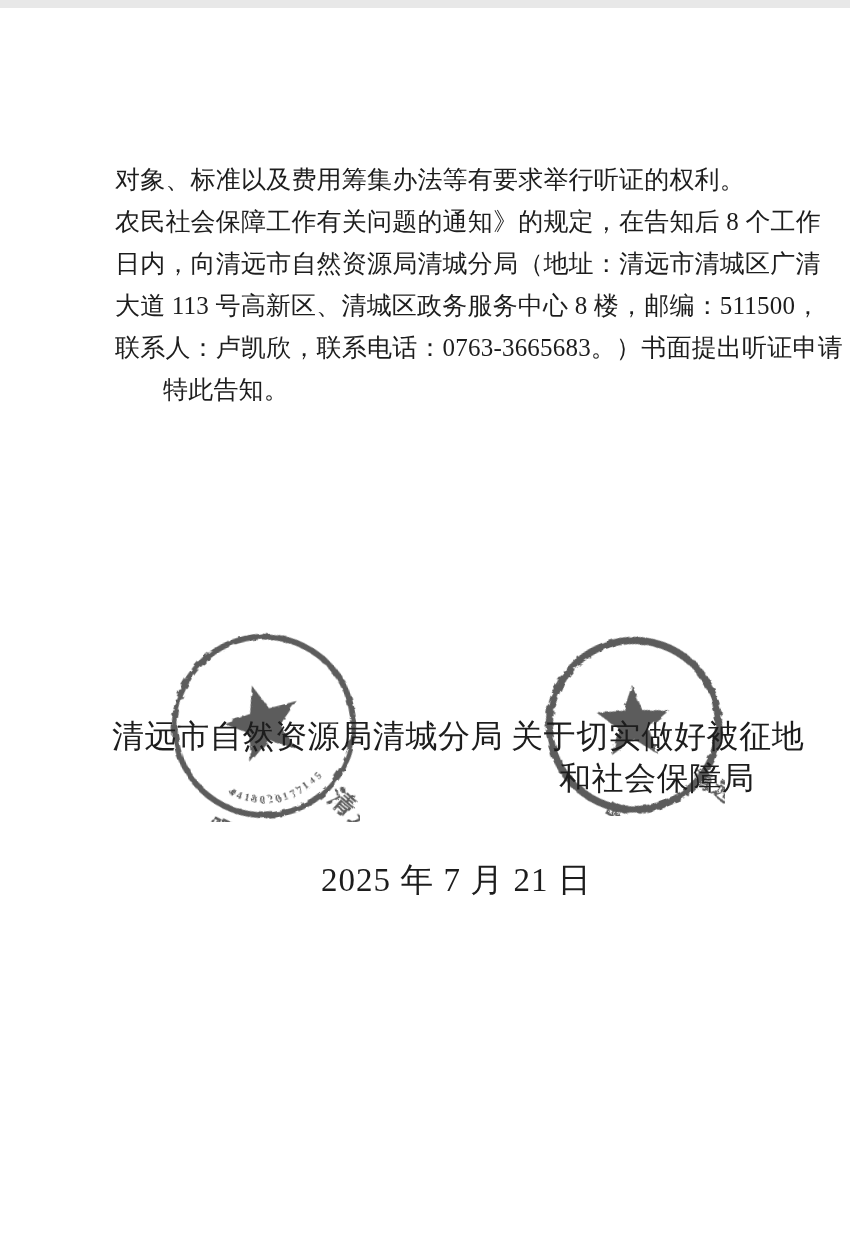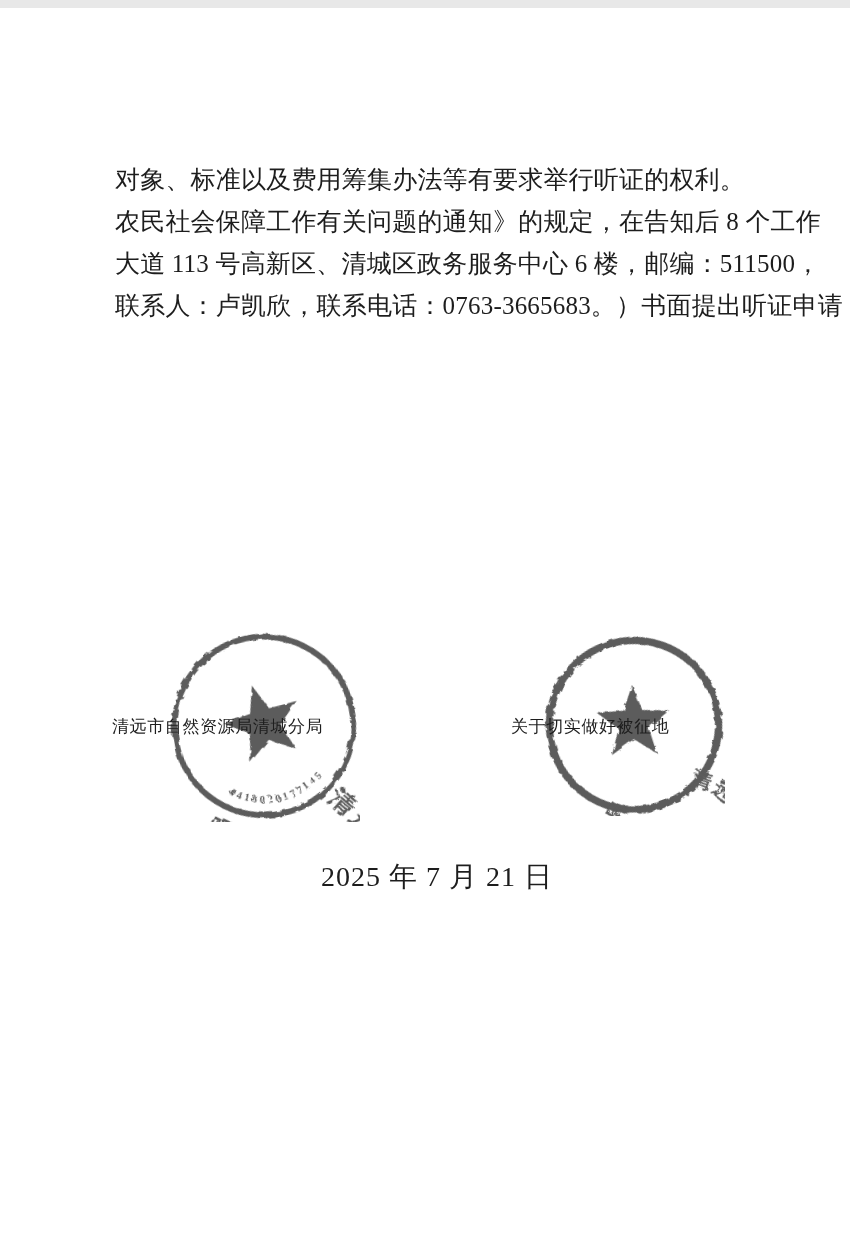--- a/index.html
+++ b/index.html
@@ -14,28 +14,28 @@
     text-decoration:underline;
   }
   .body-text{
     position:absolute;left:115px;top:151px;width:632px;
   }
   .line{
     height:42px;line-height:42px;font-size:25px;
     white-space:pre;letter-spacing:0.2px;
   }
   .org-name{
-    position:absolute;font-size:17px;white-space:pre;letter-spacing:0.6px;
+    position:absolute;font-size:32px;white-space:pre;letter-spacing:0.6px;
   }
   .org-left{left:112px;top:707px;}
   .org-right-1{left:511px;top:707px;}
   .org-right-2{left:559px;top:749px;}
   .date-line{
     position:absolute;left:321px;top:850px;
-    font-size:28px;white-space:pre;letter-spacing:1px;
+    font-size:33px;white-space:pre;letter-spacing:1px;
   }
   .seal{position:absolute;opacity:0.84;}
   .seal-left{left:168px;top:622px;width:192px;height:192px;}
   .seal-right{left:543px;top:626px;width:182px;height:182px;}
   .seal svg{width:100%;height:100%;display:block;}
   .seal-stroke{fill:none;stroke:var(--seal,#3c3c3c);}
   .seal-fill{fill:var(--seal,#3c3c3c);}
   .seal-text{
     fill:var(--seal,#3c3c3c);
     font-family:"Liberation Serif","DejaVu Serif",serif;
@@ -43,22 +43,24 @@
   }
 </style>
 </head>
 <body>
 
 <div class="page" style="--paper: #ffffff; --ink: #1d1d1d; --seal: #3c3c3c;">
 
   <div class="body-text">
       <div class="line" style="padding-left: 0px;">对象、标准以及费用筹集办法等有要求举行听证的权利。</div>
       <div class="line" style="padding-left: 0px;">农民社会保障工作有关问题的通知》的规定，在告知后 8 个工作</div>
-      <div class="line" style="padding-left: 0px;">大道 113 号高新区、清城区政务服务中心 6 楼，邮编：511500，</div>
+      <div class="line" style="padding-left: 0px;">日内，向清远市自然资源局清城分局（地址：清远市清城区广清</div>
+      <div class="line" style="padding-left: 0px;">大道 113 号高新区、清城区政务服务中心 8 楼，邮编：511500，</div>
       <div class="line" style="padding-left: 0px;">联系人：卢凯欣，联系电话：0763-3665683。）书面提出听证申请；</div>
+      <div class="line" style="padding-left: 48px;">特此告知。</div>
       <div class="line" style="padding-left: 0px;"></div>
     </div>
 
   <div class="seal seal-left">
     <svg viewBox="0 0 200 200">
       <defs>
         <filter id="grainL" x="-10%" y="-10%" width="120%" height="120%">
           <feTurbulence type="fractalNoise" baseFrequency="0.12" numOctaves="2" result="n"></feTurbulence>
           <feDisplacementMap in="SourceGraphic" in2="n" scale="5"></feDisplacementMap>
         </filter>
@@ -92,16 +94,17 @@
         <polygon class="seal-fill" transform="rotate(18 100 98)" points="100,56 110.3,83.8 139.9,85 116.6,103.4 124.7,132 100,115.5 75.3,132 83.4,103.4 60.1,85 89.7,83.8"></polygon>
         <text class="seal-text" font-size="22" letter-spacing="2">
           <textPath href="#arcR" startOffset="50%" text-anchor="middle">清远市清城区人力资源和社会保障局</textPath>
         </text>
       </g>
     </svg>
   </div>
 
   <div class="org-name org-left">清远市自然资源局清城分局</div>
   <div class="org-name org-right-1">关于切实做好被征地</div>
+  <div class="org-name org-right-2">和社会保障局</div>
 
   <div class="date-line">2025 年 7 月 21 日</div>
 
 </div>
 
 </body></html>

